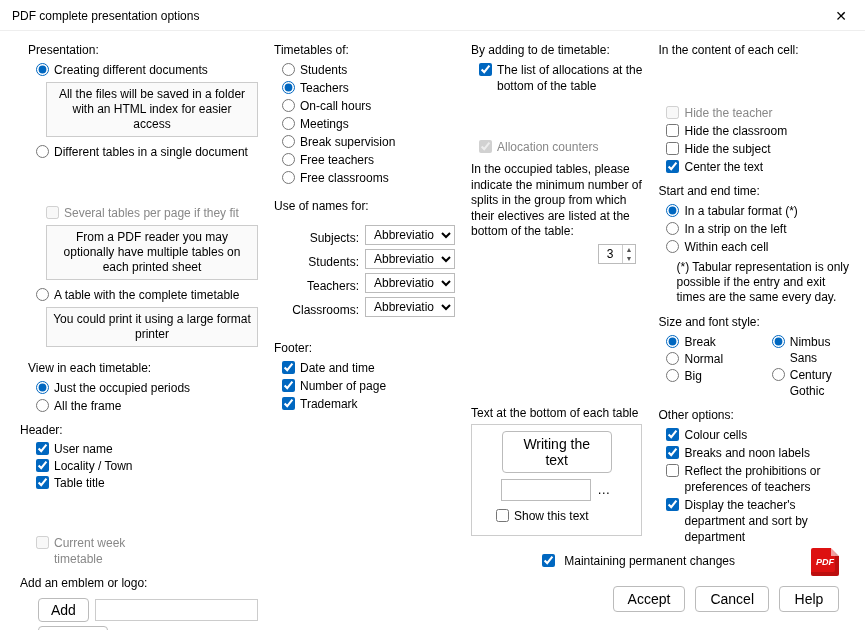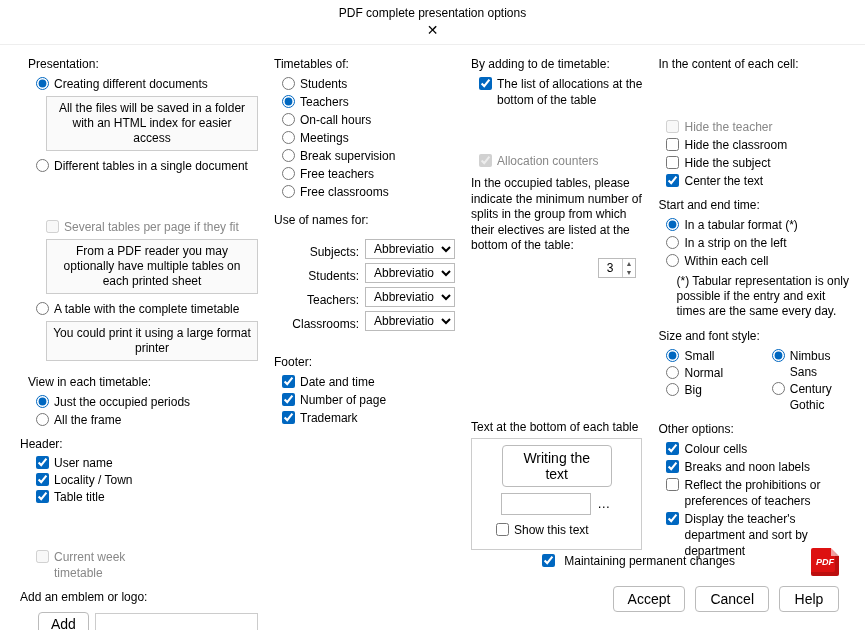--- a/index.html
+++ b/index.html
@@ -12,21 +12,20 @@
     width: 865px;
     height: 630px;
     overflow: hidden;
   }
   .titlebar {
     display: flex;
     justify-content: space-between;
     align-items: center;
     padding: 6px 12px 4px 12px;
     border-bottom: 1px solid #eee;
-    flex-direction: column;
   }
   .titlebar-title { font-size: 12px; }
   .close-x { font-size: 14px; cursor: pointer; padding: 2px 6px; }
   .content {
     display: flex;
     padding: 10px 16px 4px 28px;
     gap: 16px;
   }
   .col { display: flex; flex-direction: column; }
   .col1 { width: 230px; }
@@ -315,21 +314,21 @@
         <span>Within each cell</span>
       </label>
     <div class="footnote">(*) Tabular representation is only possible if the entry and exit times are the same every day.</div>
 
     <div class="gap6"></div>
     <div class="section-title">Size and font style:</div>
     <div class="subcols">
       <div class="subcol">
         <label class="radio-row">
             <input type="radio" name="size" checked="" style="">
-            <span>Small</span>
+            <span>Break</span>
           </label>
         <label class="radio-row">
             <input type="radio" name="size" style="">
             <span>Normal</span>
           </label>
         <label class="radio-row">
             <input type="radio" name="size" style="">
             <span>Big</span>
           </label>
       </div>

